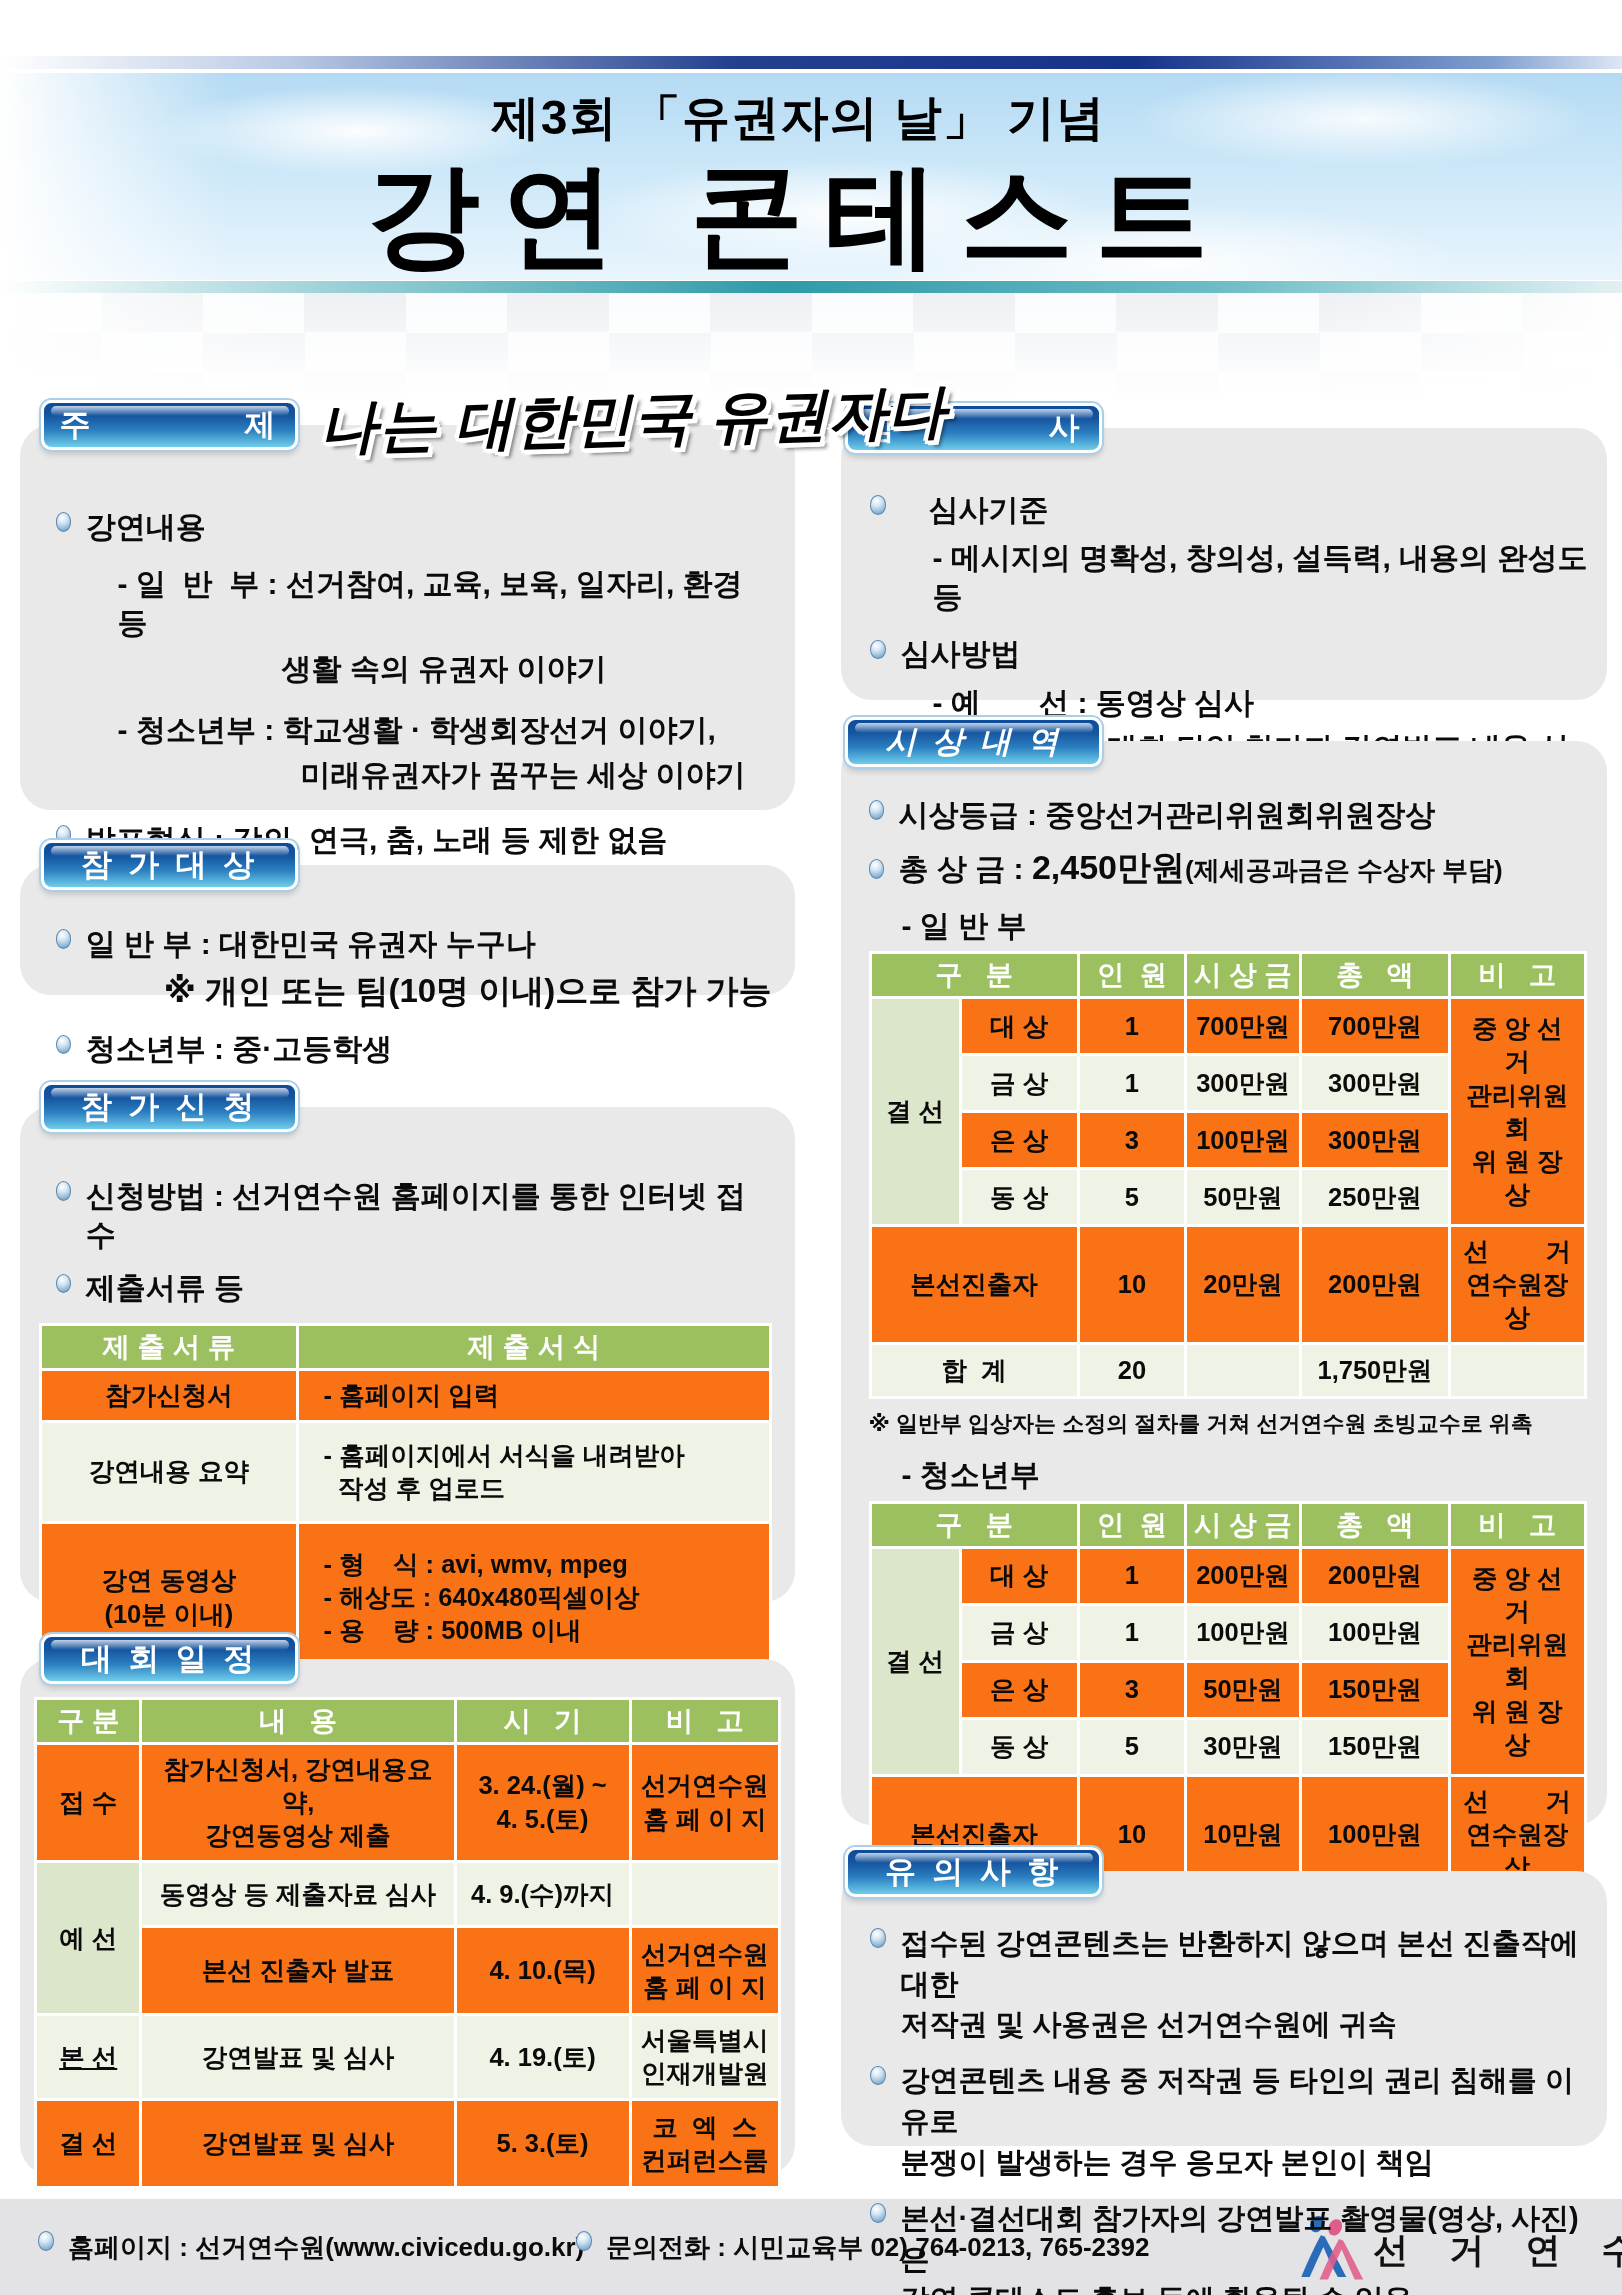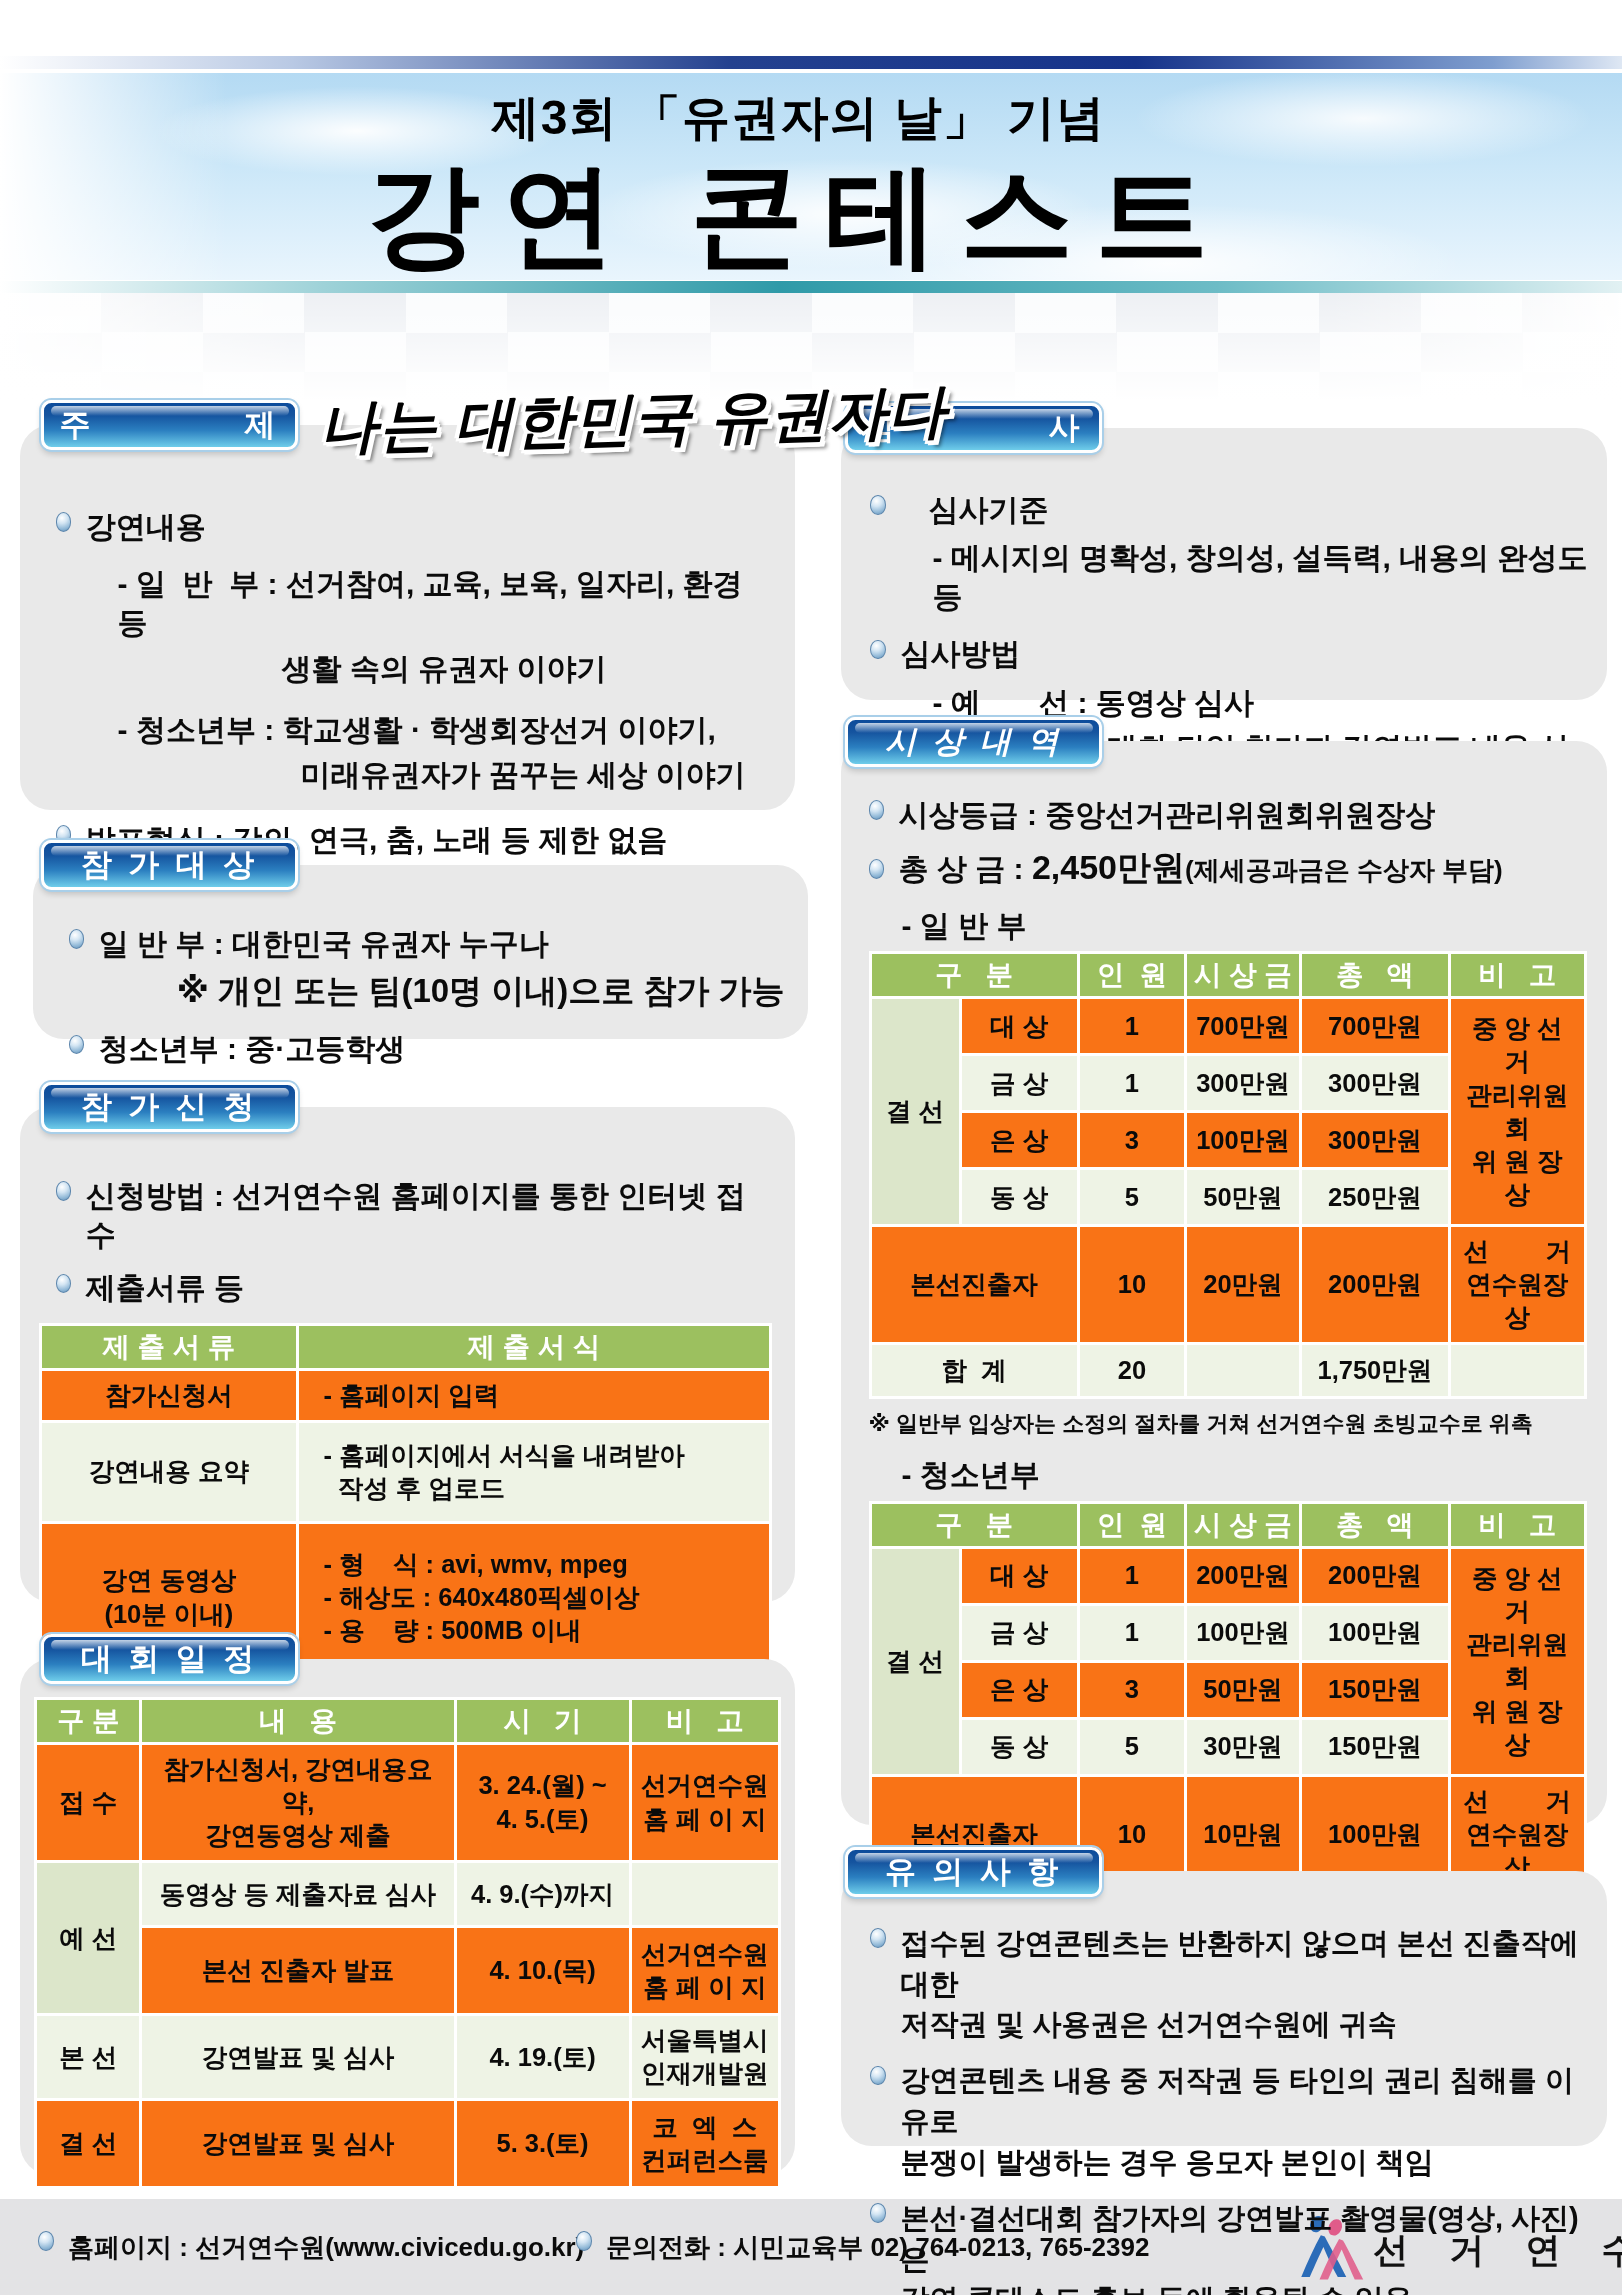--- a/index.html
+++ b/index.html
@@ -107,21 +107,21 @@
   <div class="row" style="margin-bottom:9.2px;">
     <span class="bl"></span>
     <span class="pre">발표형식 : 강의, 연극, 춤, 노래 등 제한 없음</span>
   </div>
   <div class="row small" style="padding-left:36px;">
       <span class="pre">※강연 콘테스트 홈페이지-이전 대회 동영상 등 참조</span>
     </div>
 </div>
 
 <div class="badge" style="left:41px; top:840px;">참 가 대 상</div>
-<div class="panel" style="left:19.6px; top:865px; width:775px; height:174px; padding:59px 23px 13px 36px;margin-left:13px;">
+<div class="panel" style="left:19.6px; top:865px; width:775px; height:130px; padding:59px 23px 13px 36px;">
   <div class="row" style="margin-bottom:6.5px;">
     <span class="bl"></span>
     <span class="pre">일 반 부 : 대한민국 유권자 누구나</span>
   </div>
   <div class="row" style="padding-left:46px; font-size:33px; margin-bottom:17px;justify-content:flex-end;">
       <span class="pre">※ 개인 또는 팀(10명 이내)으로 참가 가능</span>
     </div>
   <div class="row">
     <span class="bl"></span>
     <span class="pre">청소년부 : 중·고등학생</span>
@@ -199,21 +199,21 @@
       <td class="light">4. 9.(수)까지</td>
       <td class="light"></td>
     </tr>
     <tr>
       <td class="dark" style="height:85px;">본선 진출자 발표</td>
       <td class="dark">4. 10.(목)</td>
       <td class="dark">선거연수원
 홈 페 이 지</td>
     </tr>
     <tr>
-      <td class="light" style="height:82px;">본 선</td>
+      <td class="light" style="height:82px;text-decoration:underline;">본 선</td>
       <td class="light">강연발표 및 심사</td>
       <td class="light">4. 19.(토)</td>
       <td class="light">서울특별시
 인재개발원</td>
     </tr>
     <tr>
       <td class="dark" style="height:85px;">결 선</td>
       <td class="dark">강연발표 및 심사</td>
       <td class="dark">5. 3.(토)</td>
       <td class="dark">코  엑  스

